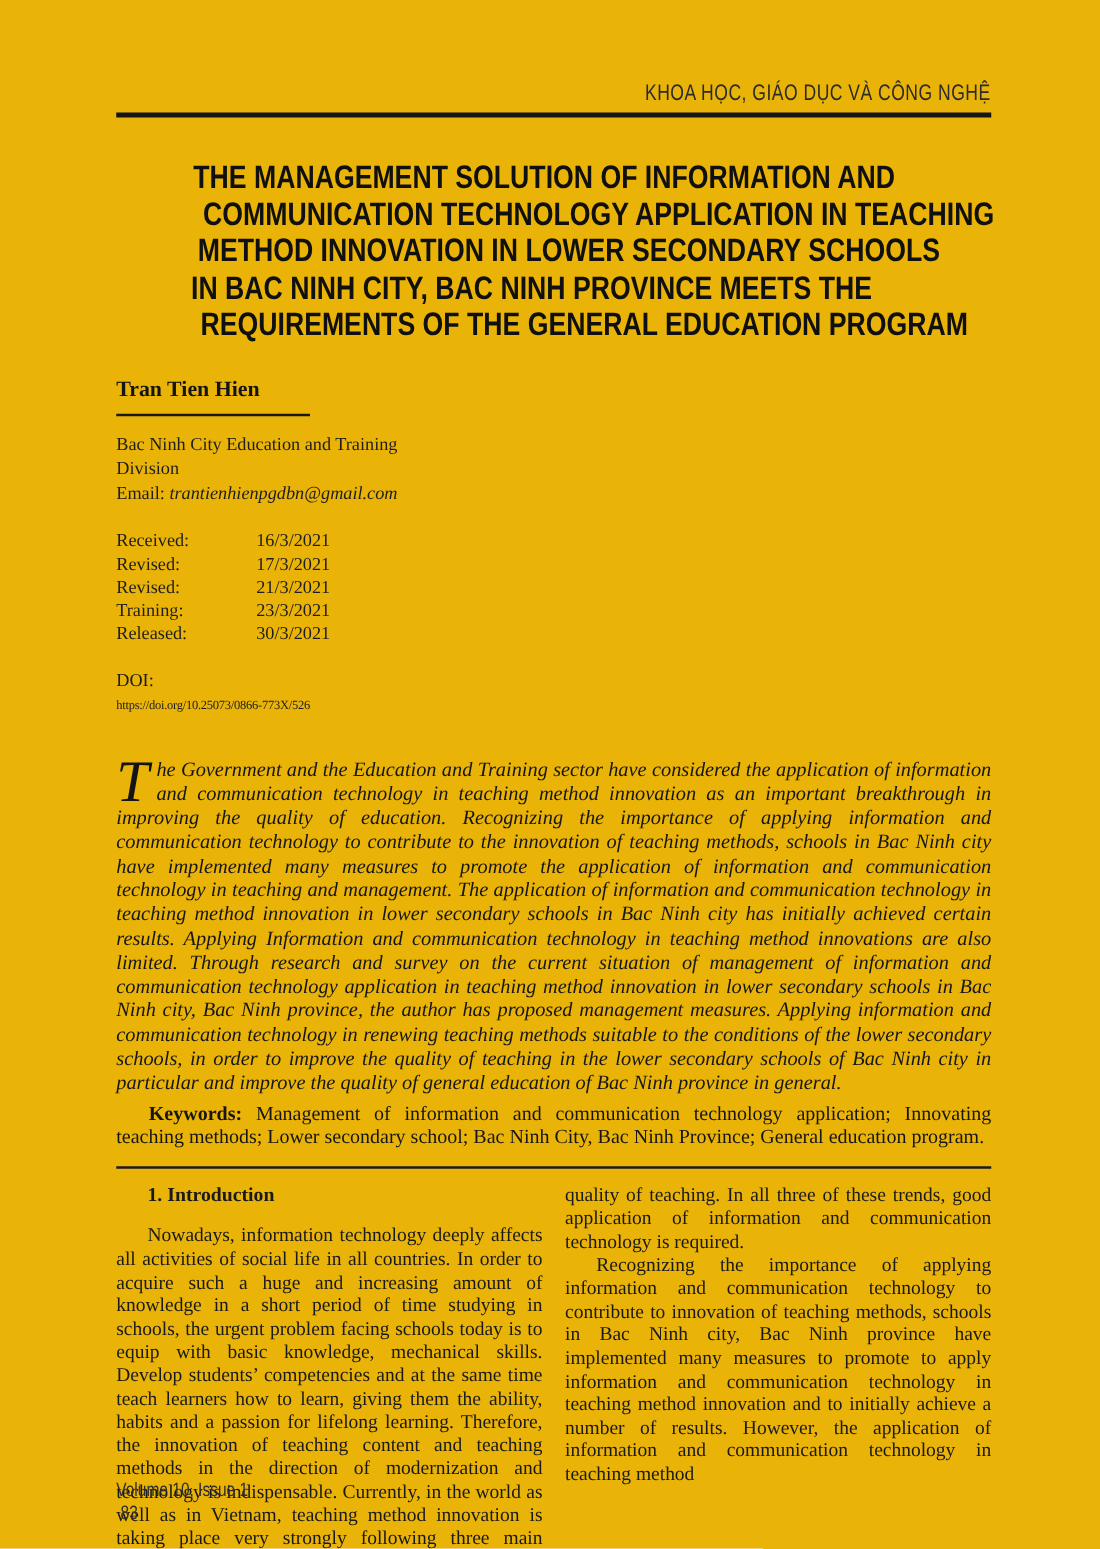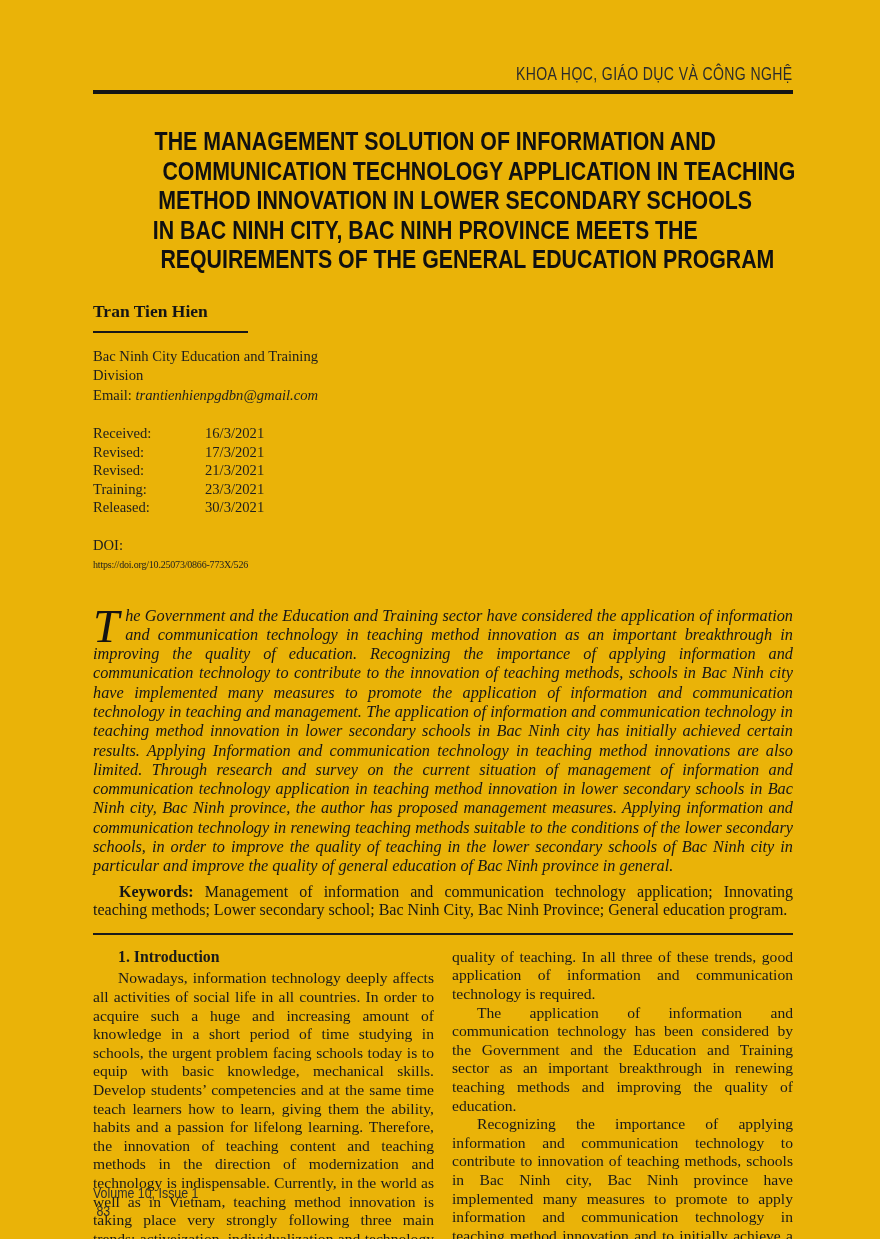--- a/index.html
+++ b/index.html
@@ -63,21 +63,21 @@
     text-indent:26px; text-align:justify; color:#161616;
   }
   .keywords-para .kw-label { font-weight:700; }
 
   
   .section-rule { height:2px; background:#1b1b1b; margin-top:13px; }
 
   
   .body-cols { display:flex; gap:18px; margin-top:13px; }
   .bcol { flex:1 1 0; text-align:justify; font-size:15.6px; line-height:18.6px; color:#1a1a1a; }
-  .sec-heading { font-weight:700; font-size:15.8px; text-indent:25px; margin-bottom:3px; text-align:left; }
+  .sec-heading { font-weight:700; font-size:15.8px; text-indent:25px; margin-bottom:14px; text-align:left; }
   .bcol p.indent { text-indent:25px; }
   .bcol p { margin:0; }
 
   
   .footer {
     position:absolute; top:1184px; left:93px; right:87px;
     display:flex; justify-content:space-between; align-items:flex-start;flex-direction:column;
   }
   .footer .cond {
     display:inline-block; font-family:"Liberation Sans", sans-serif;
@@ -154,21 +154,20 @@
 
     <div class="section-rule"></div>
 
     <div class="body-cols">
       <div class="bcol">
         <div class="sec-heading">1. Introduction</div>
         <p class="indent">Nowadays, information technology deeply affects all activities of social life in all countries. In order to acquire such a huge and increasing amount of knowledge in a short period of time studying in schools, the urgent problem facing schools today is to equip with basic knowledge, mechanical skills. Develop students’ competencies and at the same time teach learners how to learn, giving them the ability, habits and a passion for lifelong learning. Therefore, the innovation of teaching content and teaching methods in the direction of modernization and technology is indispensable. Currently, in the world as well as in Vietnam, teaching method innovation is taking place very strongly following three main trends: activeization, individualization and technology to contribute to improving the</p>
       </div>
       <div class="bcol">
         <p>quality of teaching. In all three of these trends, good application of information and communication technology is required.</p>
-        <p class="indent">The application of information and communication technology has been considered by the Government and the Education and Training sector as an important breakthrough in renewing teaching methods and improving the quality of education.</p>
         <p class="indent">Recognizing the importance of applying information and communication technology to contribute to innovation of teaching methods, schools in Bac Ninh city, Bac Ninh province have implemented many measures to promote to apply information and communication technology in teaching method innovation and to initially achieve a number of results. However, the application of information and communication technology in teaching method</p>
       </div>
     </div>
 
   </div>
 
   <div class="footer">
     <span class="cond vol">Volume 10, Issue 1</span>
     <span class="cond pageno">83</span>
   </div>

